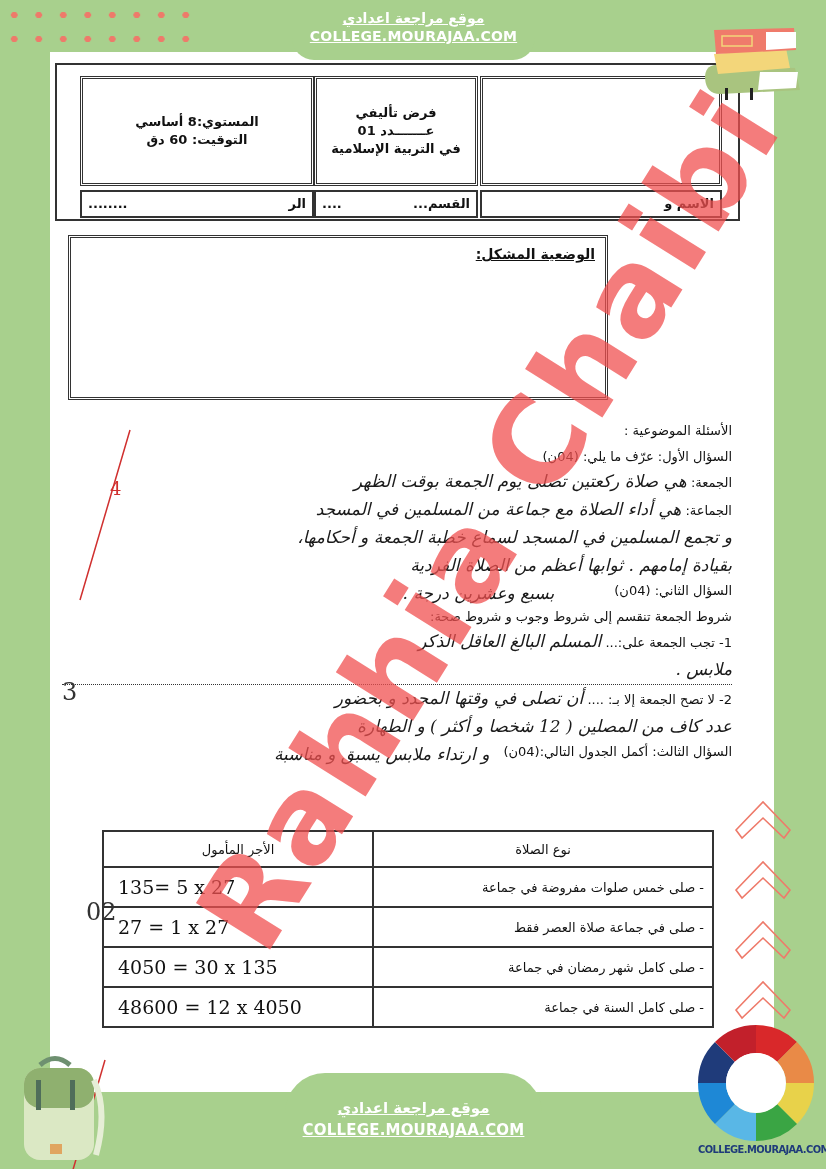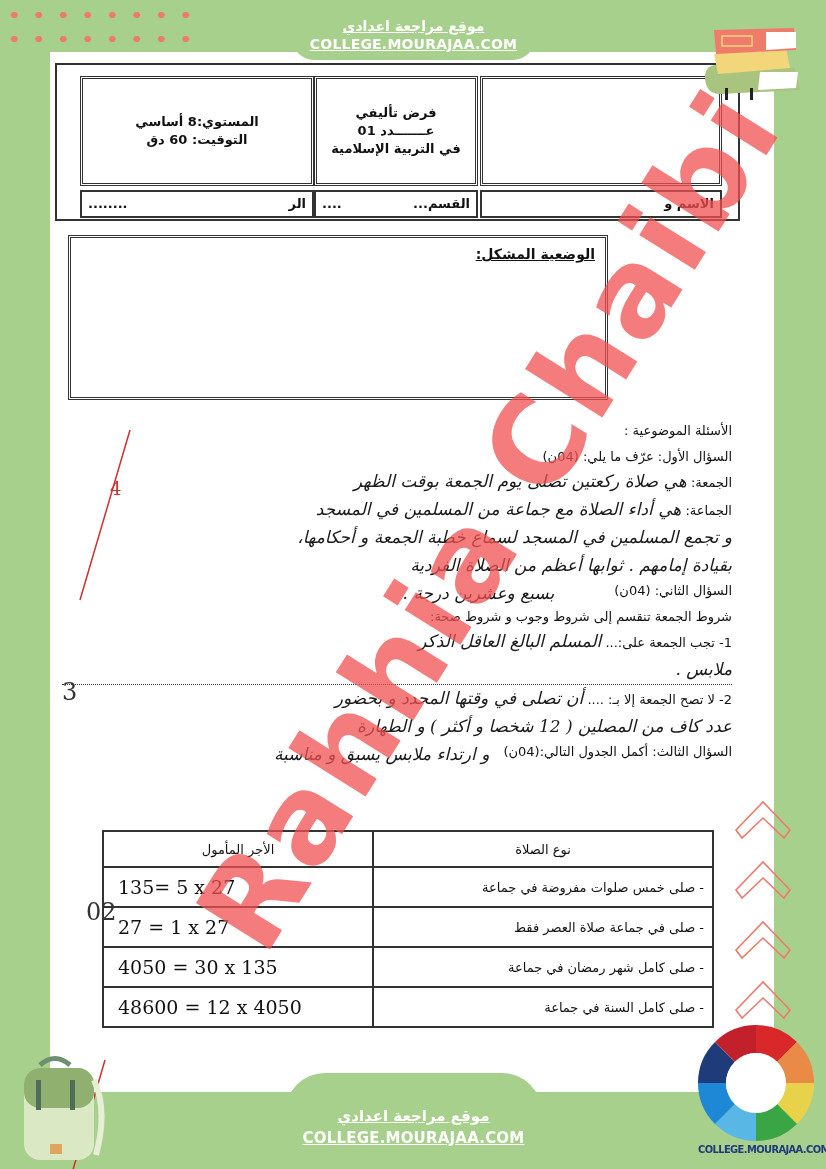--- a/index.html
+++ b/index.html
@@ -2,21 +2,21 @@
 <html><head>
 <meta charset="utf-8">
 <style>
   * { box-sizing: border-box; margin: 0; padding: 0; }
   body { width: 826px; height: 1169px; position: relative; overflow: hidden; background: #a8d08d; font-family: "DejaVu Sans", sans-serif; }
   .dots-top { position: absolute; left: 0; top: 0; width: 200px; height: 55px;
     background-image: radial-gradient(circle, #ee7a6a 3px, transparent 3.5px);
     background-size: 24.5px 24px; background-position: 2px 3px; }
   .page { position: absolute; left: 50px; top: 52px; width: 724px; height: 1040px; background: #ffffff; }
   .header-banner { position: absolute; left: 292px; top: 0; width: 243px; height: 60px; background: #a8d08d; border-radius: 0 0 22px 22px; text-align: center; color: #fff; padding-top: 9px; z-index: 3; }
-  .banner-ar { font-size: 14px; font-weight: bold; text-decoration: underline; line-height: 18px; direction: rtl; margin-top: 8px; }
+  .banner-ar { font-size: 14px; font-weight: bold; text-decoration: underline; line-height: 18px; direction: rtl; }
   .banner-en { font-size: 14px; font-weight: bold; text-decoration: underline; line-height: 18px; letter-spacing: 0.2px; }
   .footer-bar { position: absolute; left: 0; top: 1113px; width: 826px; height: 56px; background: #a8d08d; }
   .footer-banner { position: absolute; left: 285px; top: 1073px; width: 257px; height: 96px; background: #a8d08d; border-radius: 40px 40px 0 0; text-align: center; color: #fff; padding-top: 24px; z-index: 3; }
   .footer-banner .banner-ar, .footer-banner .banner-en { font-size: 15px; line-height: 22px; }
   .books-icon { position: absolute; left: 700px; top: 10px; width: 100px; height: 90px; z-index: 4; }
   .chevrons { position: absolute; left: 734px; top: 790px; width: 58px; height: 240px; z-index: 4; }
   .wheel { position: absolute; left: 695px; top: 1022px; width: 122px; height: 122px; z-index: 4; }
   .wheel-caption { position: absolute; left: 698px; top: 1143px; width: 118px; font-size: 11px; font-weight: bold; color: #1f3b7a; text-align: center; z-index: 4; font-family: "DejaVu Sans Condensed", "DejaVu Sans", sans-serif; letter-spacing: -0.6px; }
   .backpack { position: absolute; left: 10px; top: 1050px; width: 100px; height: 115px; z-index: 4; }
 

